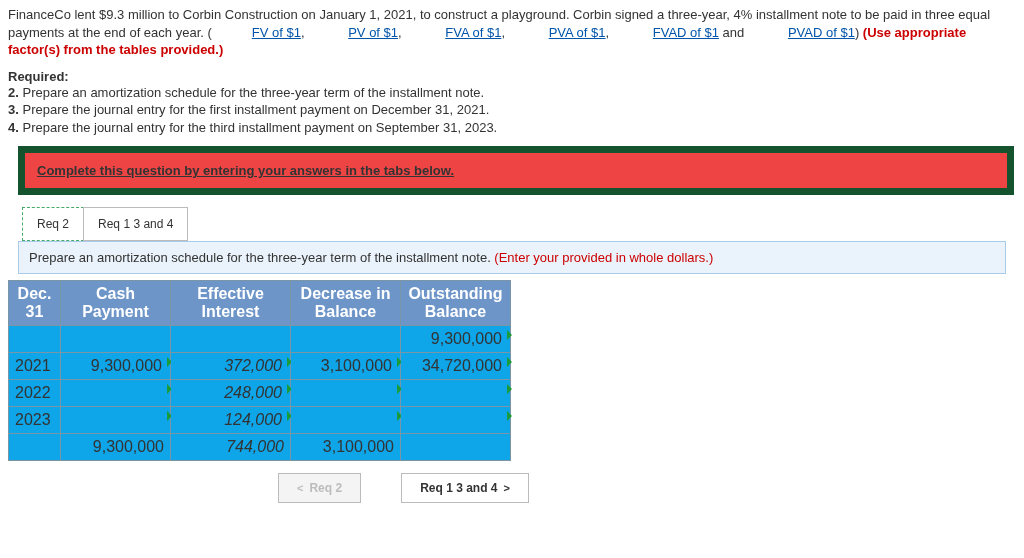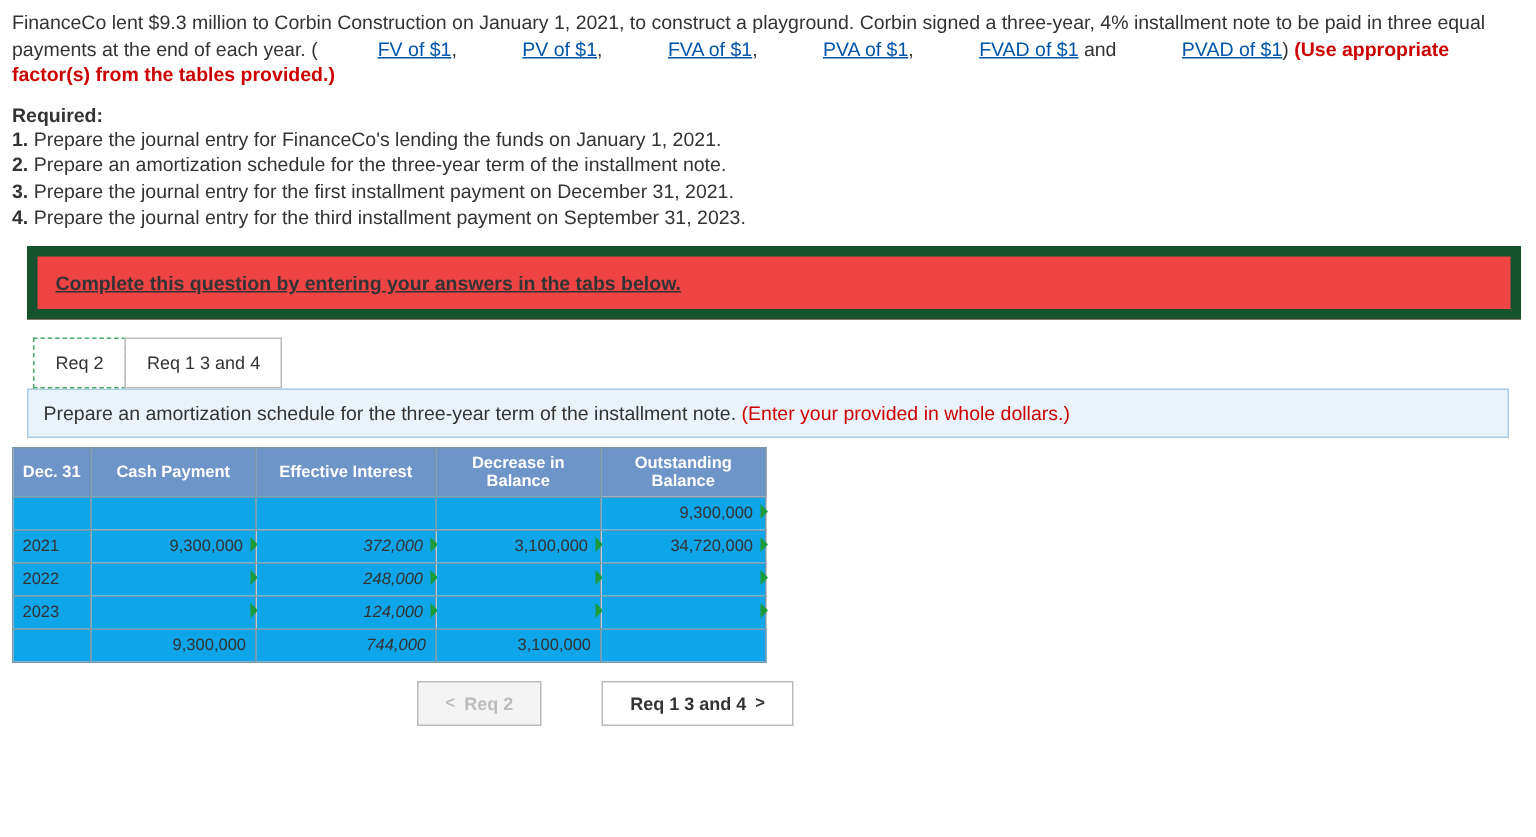--- a/index.html
+++ b/index.html
@@ -14,21 +14,21 @@
 .req-list b { font-weight: bold; }
 .gray-box { background: #ef4444; border: 7px solid #14532d; padding: 10px 12px; margin: 6px 2px 12px 10px; font-weight: bold; text-decoration: underline; }
 .tabs { display: flex; margin-left: 14px; }
 .tab { border: 1px solid #bbb; background: #fff; padding: 9px 14px; font-size: 12px; cursor: pointer; }
 .tab.active { border: 1px dashed #4a6; border-right: 1px dashed #4a6; }
 .tab + .tab { margin-left: -1px; }
 .desc-box { border: 1px solid #a7cbe8; background: #eaf3fb; padding: 8px 10px; font-size: 13px; margin: 0 10px 6px 10px; }
 .desc-box .hint { color: #c00; }
 .table-wrap { margin-left: 0; }
 table.amort { border-collapse: collapse; }
-table.amort th, table.amort td { border: 1px solid #7a95a5; padding: 4px 6px; font-size: 11px; height: 22px; }
+table.amort th, table.amort td { border: 1px solid #7a95a5; padding: 4px 6px; font-size: 16px; height: 22px; }
 table.amort th { background: #6d95c8; color: #fff; text-align: center; font-weight: bold; }
 table.amort td { background: #0ea5e9; text-align: right; }
 table.amort td.yearcell { text-align: left; width: 52px; }
 table.amort td.cash { width: 110px; }
 table.amort td.eff { width: 120px; font-style: italic; }
 table.amort td.dec { width: 110px; }
 table.amort td.out { width: 110px; }
 table.amort td.tick { position: relative; padding-right: 8px; }
 .tick-mark::after { content: ""; position: absolute; right: -2px; top: 4px; width: 0; height: 0; border-left: 5px solid #1a9c3a; border-top: 5px solid transparent; border-bottom: 5px solid transparent; }
 .nav-btns { display: flex; gap: 40px; margin: 12px 0 0 270px; }
@@ -41,21 +41,20 @@
 <body>
 
 <div class="content">
 
   <div class="intro">
     <span>FinanceCo lent $9.3 million to Corbin Construction on January 1, 2021, to construct a playground. Corbin signed a three-year, 4% installment note to be paid in three equal payments at the end of each year. (</span><a class="link" href="#">FV of $1</a><span>, </span><a class="link" href="#">PV of $1</a><span>, </span><a class="link" href="#">FVA of $1</a><span>, </span><a class="link" href="#">PVA of $1</a><span>, </span><a class="link" href="#">FVAD of $1</a><span> and </span><a class="link" href="#">PVAD of $1</a><span>) </span><span class="red">(Use appropriate factor(s) from the tables provided.)</span>
   </div>
 
   <div class="req-heading">Required:</div>
   <div class="req-list">
-    <div><b>1.</b><span> Prepare the journal entry for FinanceCo's lending the funds on January 1, 2021.</span></div>
     <div><b>2.</b><span> Prepare an amortization schedule for the three-year term of the installment note.</span></div>
     <div><b>3.</b><span> Prepare the journal entry for the first installment payment on December 31, 2021.</span></div>
     <div><b>4.</b><span> Prepare the journal entry for the third installment payment on September 31, 2023.</span></div>
   </div>
 
   <div class="gray-box">Complete this question by entering your answers in the tabs below.</div>
 
   <div class="tabs">
     <div class="tab active">Req 2</div>
     <div class="tab">Req 1 3 and 4</div>

